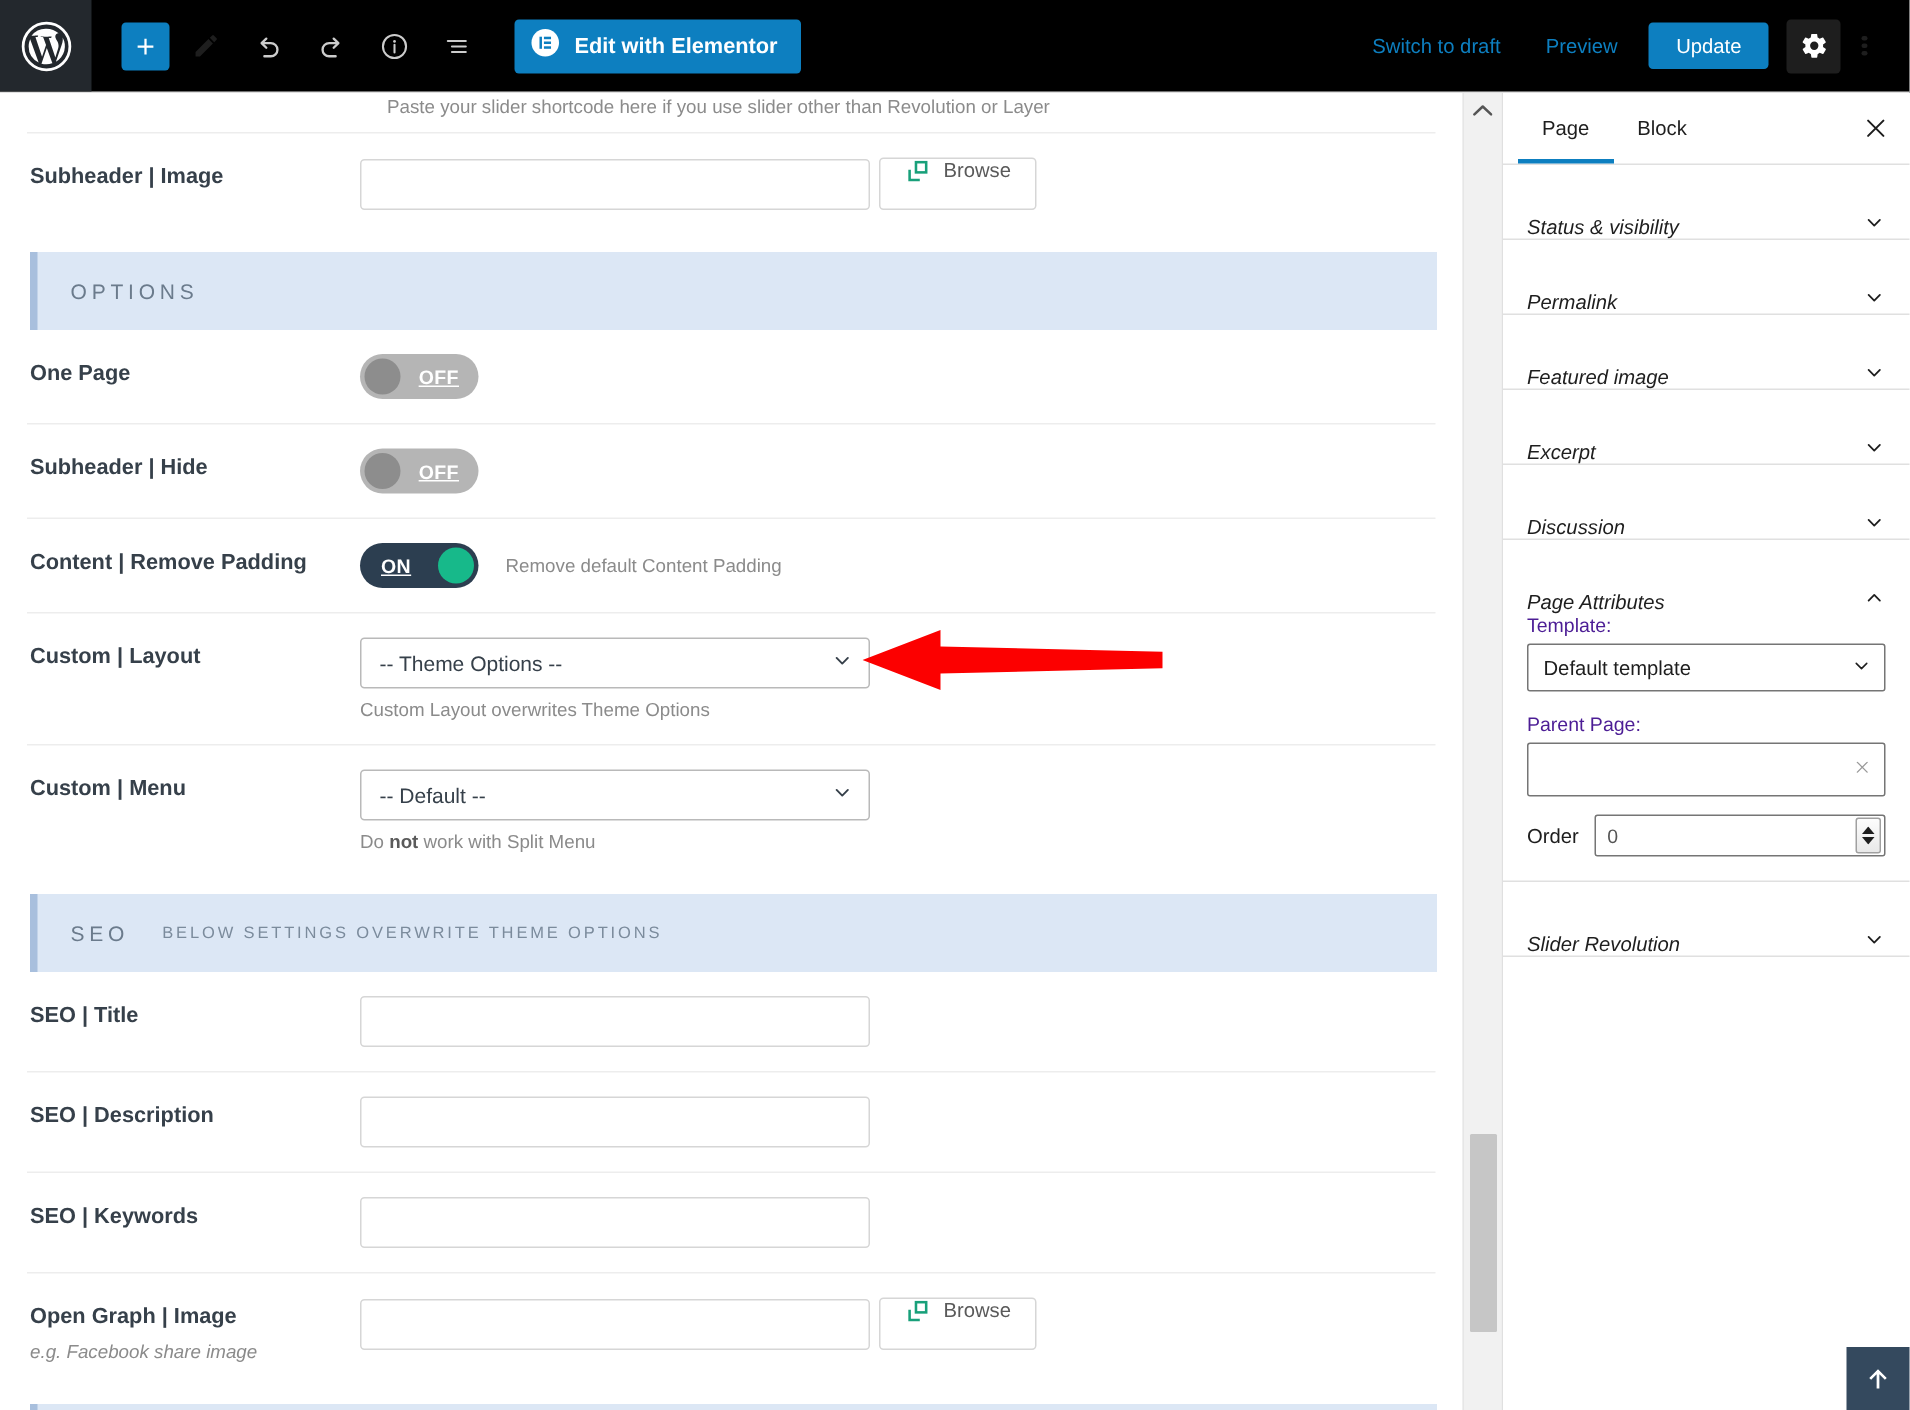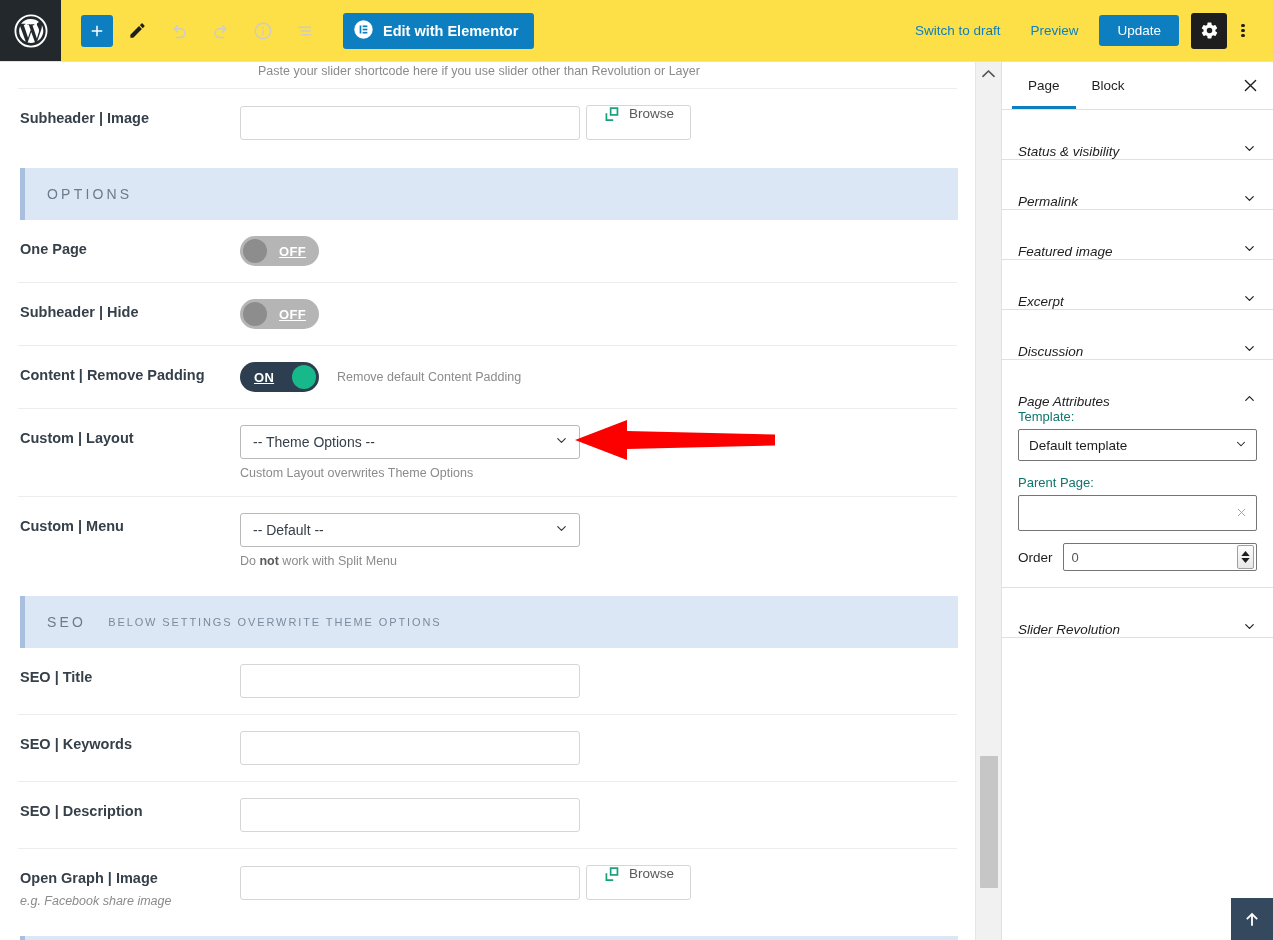--- a/index.html
+++ b/index.html
@@ -9,21 +9,21 @@
     overflow: hidden;
     background: #fff;
     font-family: "Liberation Sans", sans-serif;
     -webkit-font-smoothing: antialiased;
   }
 
   
   #topbar {
     position: absolute; top: 0; left: 0;
     width: 1273px; height: 62px;
-    background: #fde047;
+    background: #000000;
     border-bottom: 1px solid #e0e0e0;
     display: flex; align-items: center;
   }
   #wp-logo-block {
     width: 61px; height: 61px;
     background: #23282d;
     display: flex; align-items: center; justify-content: center;
     flex: none;
   }
   #wp-logo-block svg { display: block; }
@@ -196,21 +196,21 @@
   .panel {
     border-bottom: 1px solid #e0e0e0;
     padding: 0 16px;
   }
   .panel-head {
     height: 49px; display: flex; align-items: flex-end; cursor: pointer;
     font-size: 13.5px; color: #1e1e1e; font-style: italic;
   }
   .panel-head .chev { margin-left: auto; }
   .panel-body { padding: 0 0 16px 0; }
-  .fld-label { font-size: 13px; color: #0f766e; margin-bottom: 5px; }
+  .fld-label { font-size: 13px; color: #4c1d95; margin-bottom: 5px; }
   .sb-sel {
     width: 100%; height: 32px; border: 1px solid #757575; border-radius: 2px;
     background: #fff; display: flex; align-items: center; padding: 0 8px 0 10px;
     font-size: 13.5px; color: #1e1e1e; cursor: pointer; margin-bottom: 14px;
   }
   .sb-sel .chev { margin-left: auto; }
   .sb-input {
     width: 100%; height: 36px; border: 1px solid #757575; border-radius: 2px;
     background: #fff; display: flex; align-items: center; padding: 0 8px;
     margin-bottom: 12px; position: relative;
@@ -440,30 +440,30 @@
       <div class="rlabel">
         <div class="t">SEO | Title</div>
       </div>
       <div class="rfield">
         <input class="txtinput" type="text" style="">
       </div>
     </div>
 
     <div class="row">
       <div class="rlabel">
+        <div class="t">SEO | Description</div>
+      </div>
+      <div class="rfield">
+        <input class="txtinput" type="text" style="">
+      </div>
+    </div>
+
+    <div class="row">
+      <div class="rlabel">
         <div class="t">SEO | Keywords</div>
-      </div>
-      <div class="rfield">
-        <input class="txtinput" type="text" style="">
-      </div>
-    </div>
-
-    <div class="row">
-      <div class="rlabel">
-        <div class="t">SEO | Description</div>
       </div>
       <div class="rfield">
         <input class="txtinput" type="text" style="">
       </div>
     </div>
 
     <div class="row">
       <div class="rlabel">
         <div class="t">Open Graph | Image</div>
         <div class="sub">e.g. Facebook share image</div>

